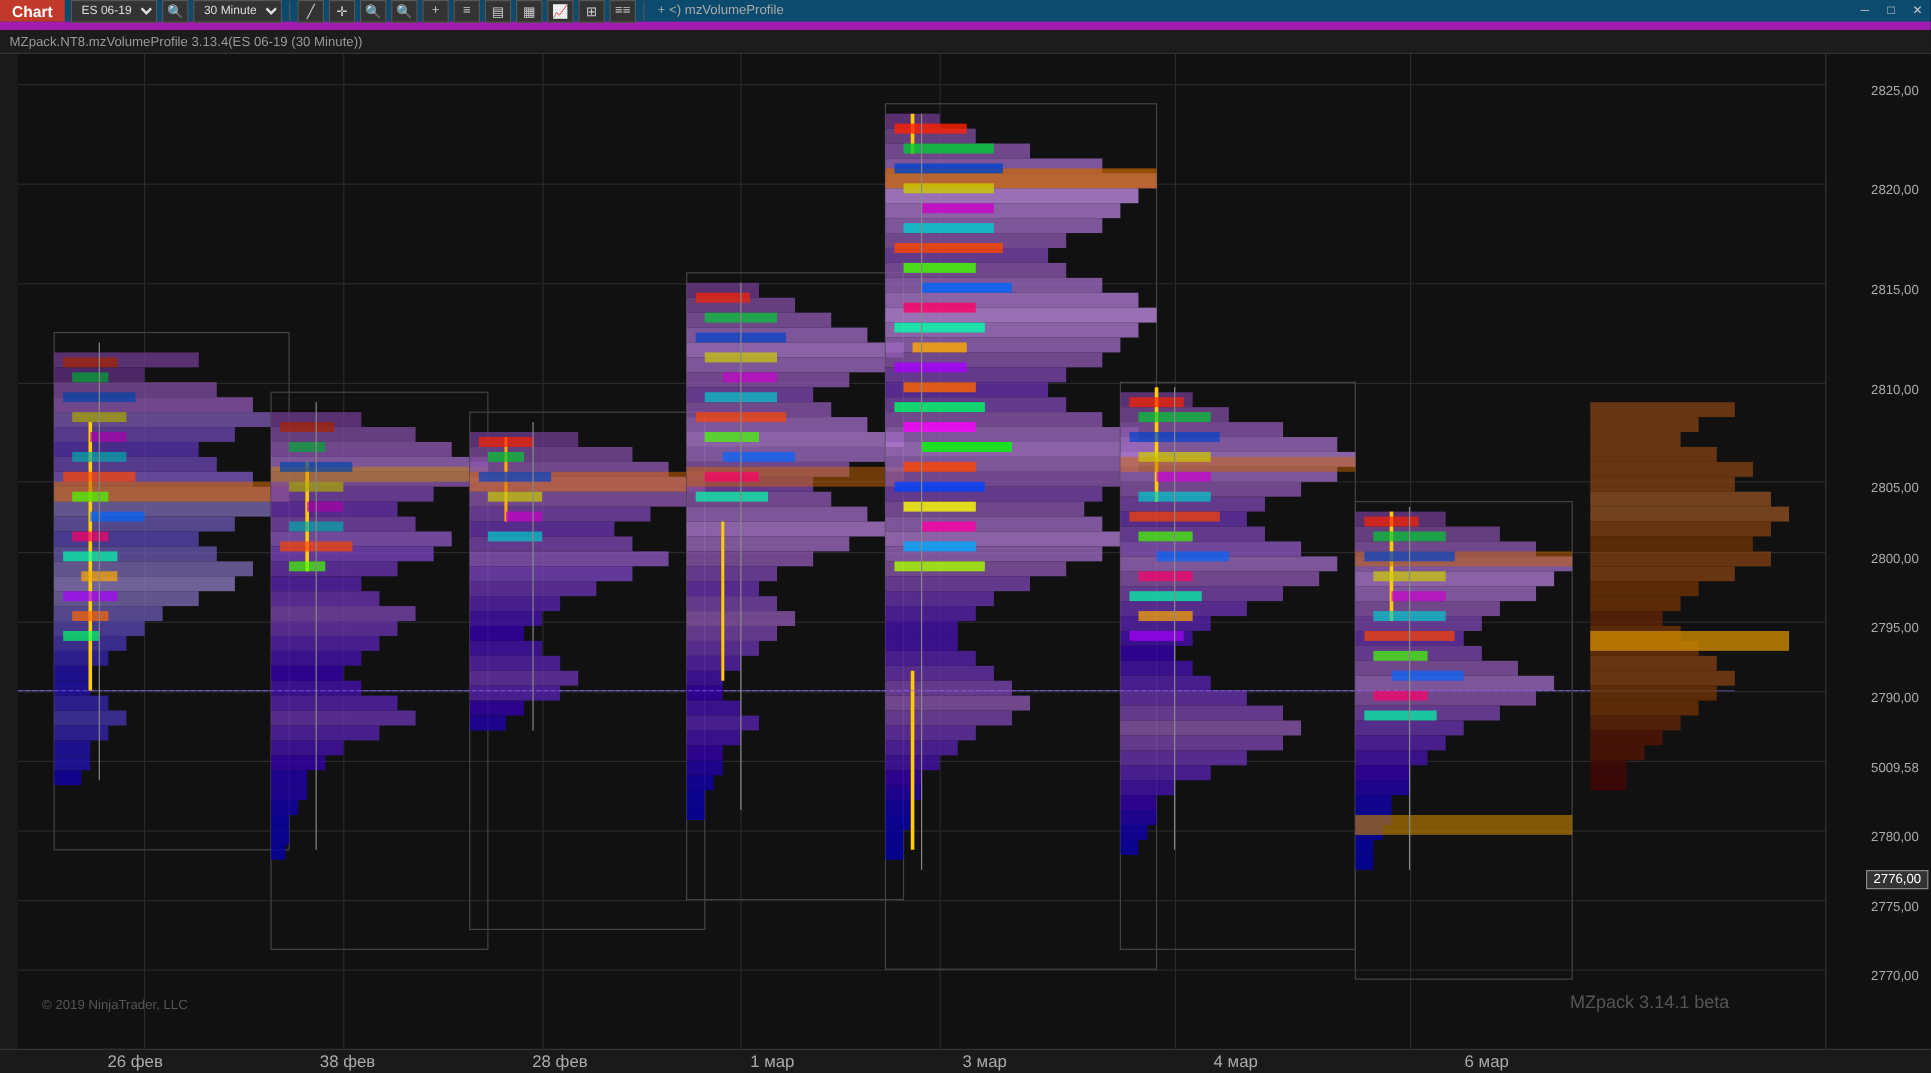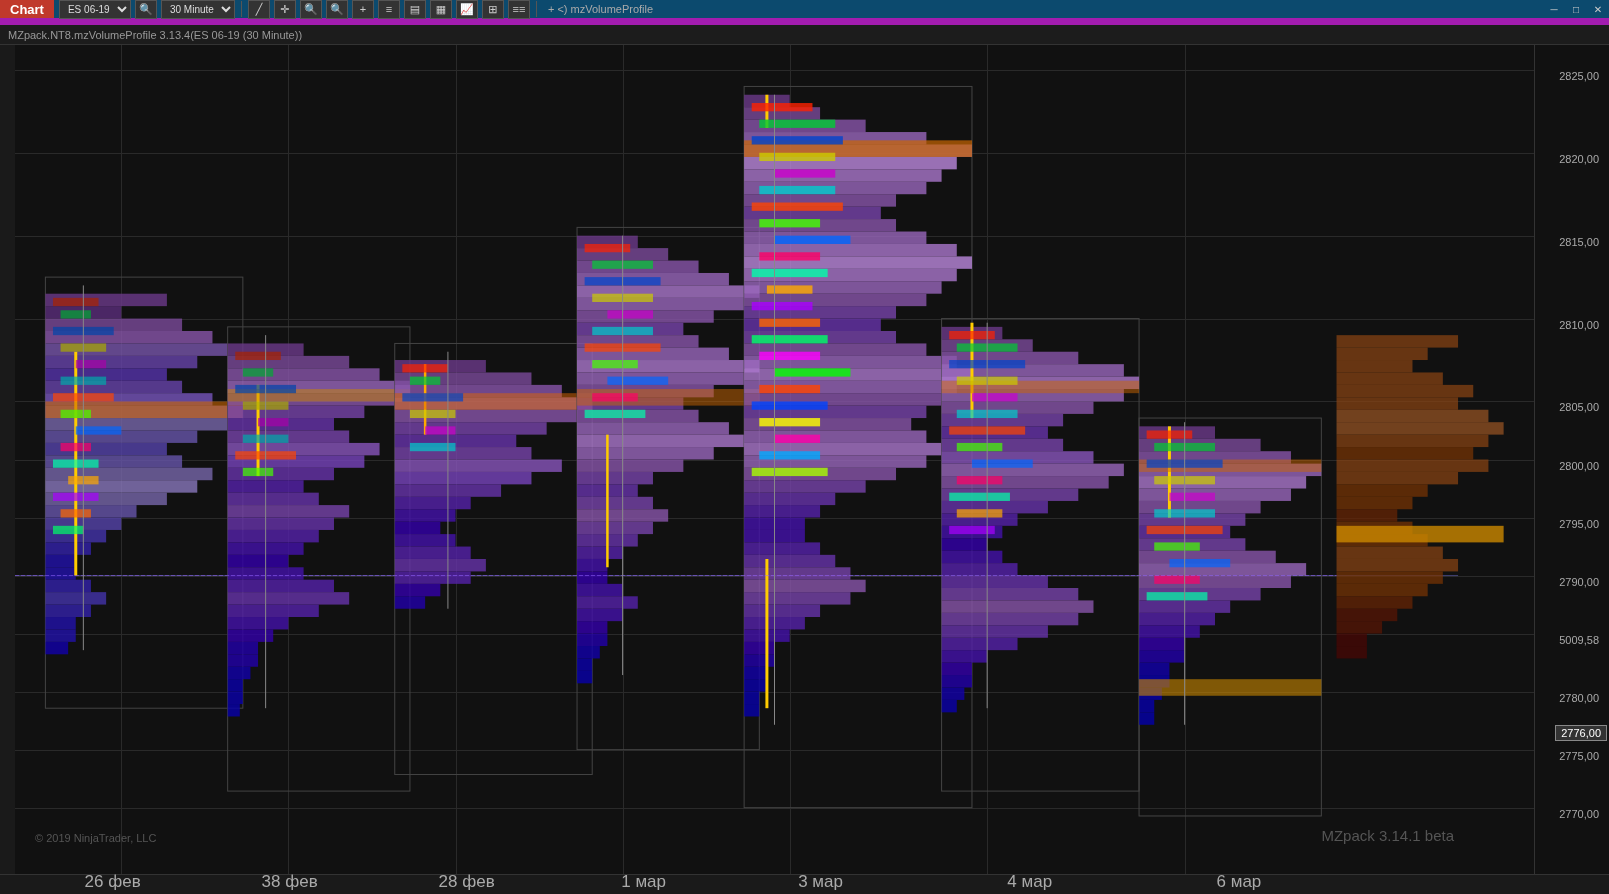--- a/index.html
+++ b/index.html
@@ -93,21 +93,21 @@
 
     #chart-area {
       flex: 1;
       background: #111;
       position: relative;
       overflow: hidden;
       margin-left: 15px;
     }
 
     #price-axis {
-      width: 75px;
+      width: 88px;
       background: #111;
       border-left: 1px solid #333;
       position: relative;
       display: flex;
       flex-direction: column;
       justify-content: space-between;
       padding: 5px 0;
     }
 
     .price-label {
@@ -136,21 +136,21 @@
       background: #1a1a1a;
       border-top: 1px solid #333;
       display: flex;
       align-items: center;
       position: relative;
     }
 
     .date-label {
       position: absolute;
       color: #aaa;
-      font-size: 17px;
+      font-size: 14px;
       bottom: 2px;
       transform: translateX(-50%);
       text-align: right;
     }
 
     
     #canvas-wrapper {
       position: absolute;
       top: 0; left: 0; right: 0; bottom: 0;
     }

